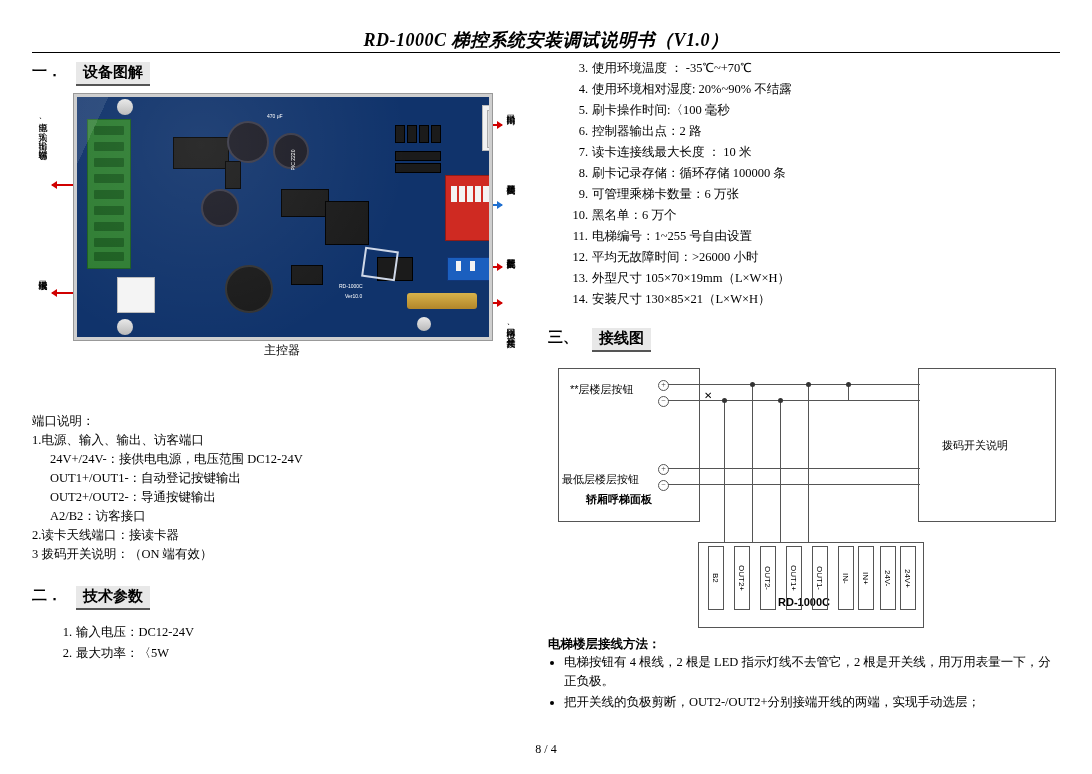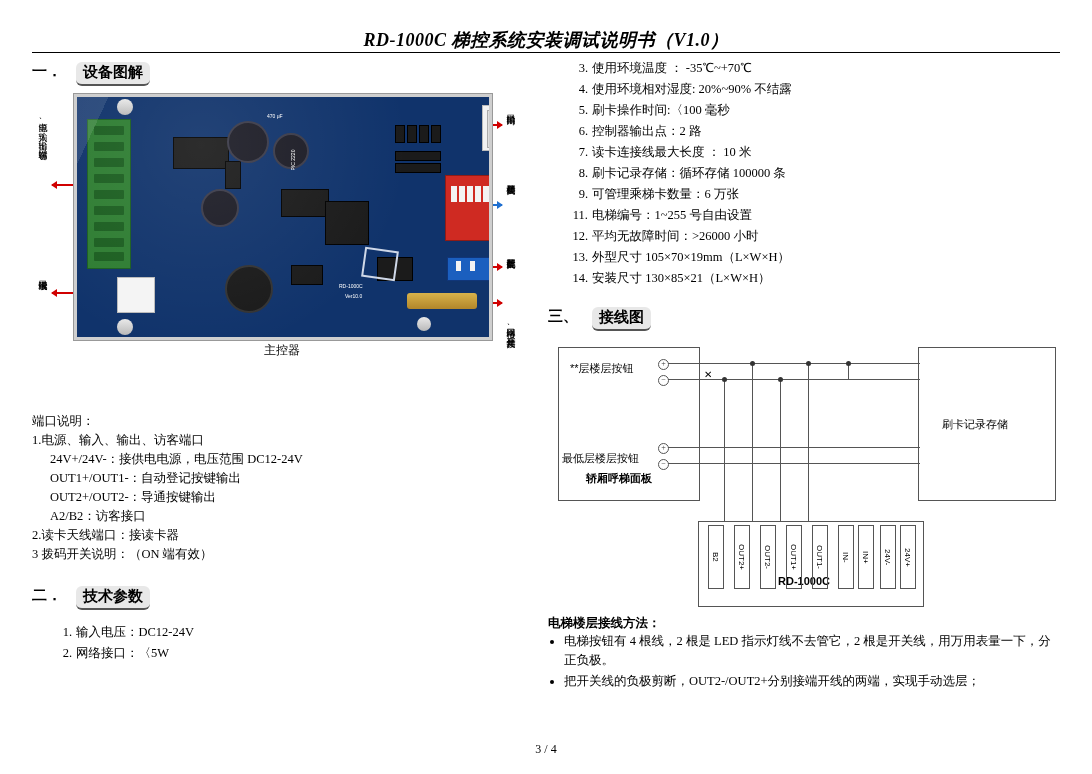--- a/index.html
+++ b/index.html
@@ -35,21 +35,20 @@
   .sec-num{
     font-size:15px;font-weight:bold;display:inline-block;vertical-align:top;
   }
   .sec-name{
     display:inline-block;
     background:#e8e8e8;
     border-bottom:2px solid #555;
     padding:1px 7px 2px 7px;
     font-size:15px;font-weight:bold;
     margin-left:10px;
-    border-radius:6px;
   }
   
   .board-wrap{position:relative;width:500px;height:300px;margin-top:6px;}
   .board{
     position:absolute;left:42px;top:0;width:412px;height:240px;
     background:#10336b;
     border:3px solid #cfcfcf;
     box-shadow:0 0 0 1px #999;
     overflow:hidden;
   }
@@ -229,35 +228,36 @@
       <span class="sec-name">技术参数</span>
     </div>
 
     <ul class="numlist" style="margin-top:10px;">
       <li>
         <span class="n">1.</span>
         <span>输入电压：DC12-24V</span>
       </li>
       <li>
         <span class="n">2.</span>
-        <span>网络接口：〈5W</span>
+        <span>最大功率：〈5W</span>
       </li>
     </ul>
   </div>
 
   <div class="colR">
 
     <ul class="numlist">
       <li><span class="n">3.</span><span>使用环境温度 ： -35℃~+70℃</span></li>
       <li><span class="n">4.</span><span>使用环境相对湿度: 20%~90% 不结露</span></li>
       <li><span class="n">5.</span><span>刷卡操作时间:〈100 毫秒</span></li>
       <li><span class="n">6.</span><span>控制器输出点：2 路</span></li>
       <li><span class="n">7.</span><span>读卡连接线最大长度 ： 10 米</span></li>
       <li><span class="n">8.</span><span>刷卡记录存储：循环存储 100000 条</span></li>
       <li><span class="n">9.</span><span>可管理乘梯卡数量：6 万张</span></li>
+      <li><span class="n">10.</span><span>黑名单：6 万个</span></li>
       <li><span class="n">11.</span><span>电梯编号：1~255 号自由设置</span></li>
       <li><span class="n">12.</span><span>平均无故障时间：&gt;26000 小时</span></li>
       <li><span class="n">13.</span><span>外型尺寸      105×70×19mm（L×W×H）</span></li>
       <li><span class="n">14.</span><span>安装尺寸      130×85×21（L×W×H）</span></li>
       <li><span class="n"></span><span></span></li>
       <li><span class="n"></span><span></span></li>
     </ul>
 
     <div class="sec-head" style="margin-top:18px;">
       <span class="sec-num">三、</span>
@@ -266,21 +266,21 @@
 
     <div class="wire">
 
       <div class="bx" style="left:10px;top:8px;width:140px;height:152px;"></div>
       <div class="bx" style="left:370px;top:8px;width:136px;height:152px;"></div>
       <div class="bx" style="left:150px;top:182px;width:224px;height:84px;"></div>
 
       <div class="wlab" style="left:22px;top:22px;">**层楼层按钮</div>
       <div class="wlab" style="left:14px;top:112px;">最低层楼层按钮</div>
       <div class="wlab" style="left:38px;top:132px;font-weight:bold;">轿厢呼梯面板</div>
-      <div class="wlab" style="left:394px;top:78px;">刷卡记录存储</div>
+      <div class="wlab" style="left:394px;top:78px;">拨码开关说明</div>
       <div class="wlab" style="left:230px;top:236px;font-weight:bold;">RD-1000C</div>
 
       <div class="cr" style="left:110px;top:20px;">+</div>
       <div class="cr" style="left:110px;top:36px;">−</div>
       <div class="cr" style="left:110px;top:104px;">+</div>
       <div class="cr" style="left:110px;top:120px;">−</div>
 
       <div class="ln" style="left:120px;top:24px;width:252px;height:1px;"></div>
       <div class="ln" style="left:120px;top:40px;width:252px;height:1px;"></div>
       <div class="ln" style="left:120px;top:108px;width:252px;height:1px;"></div>
@@ -330,14 +330,14 @@
 
     <div style="margin-top:6px;">
       <div style="font-size:12.5px;font-weight:bold;">电梯楼层接线方法：</div>
       <ul class="bullets">
         <li>电梯按钮有 4 根线，2 根是 LED 指示灯线不去管它，2 根是开关线，用万用表量一下，分正负极。</li>
         <li>把开关线的负极剪断，OUT2-/OUT2+分别接端开线的两端，实现手动选层；</li>
       </ul>
     </div>
   </div>
 
-  <div class="footer">3 / 4</div>
+  <div class="footer">8 / 4</div>
 </div>
 
 </body></html>

